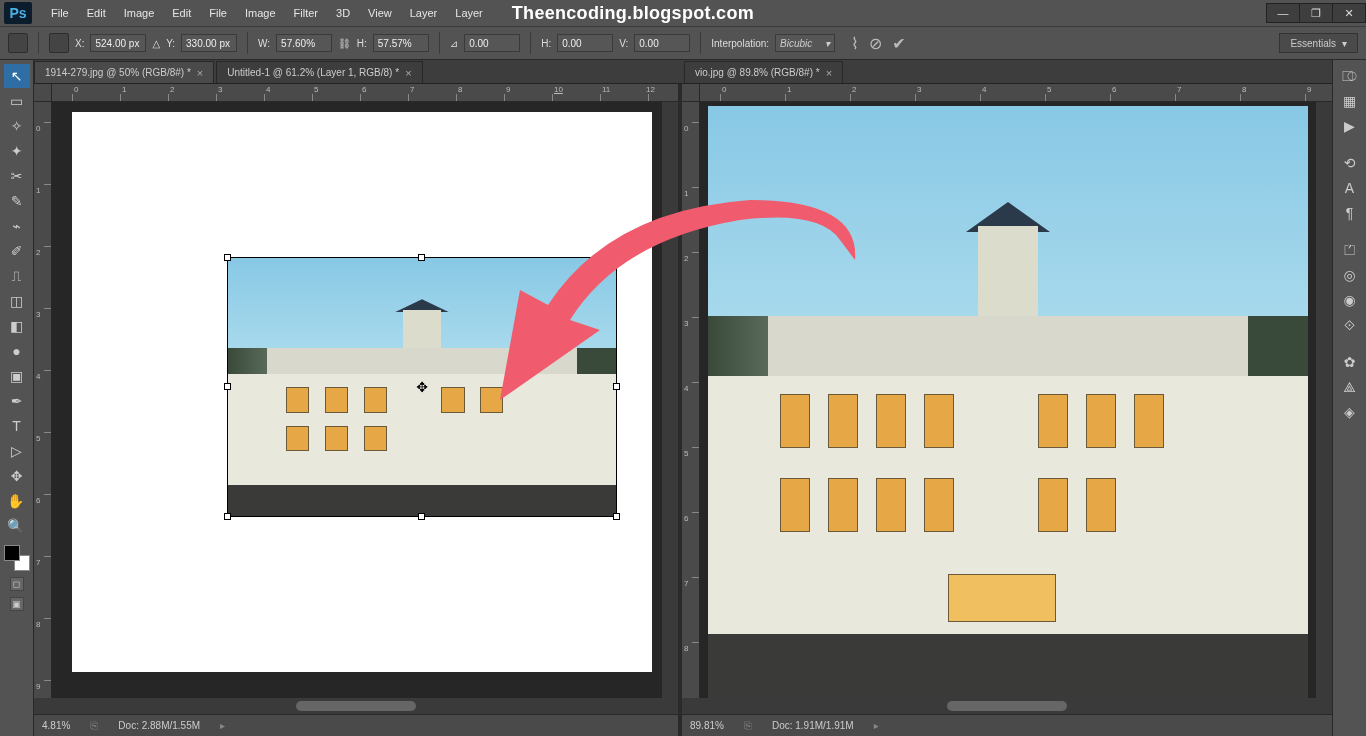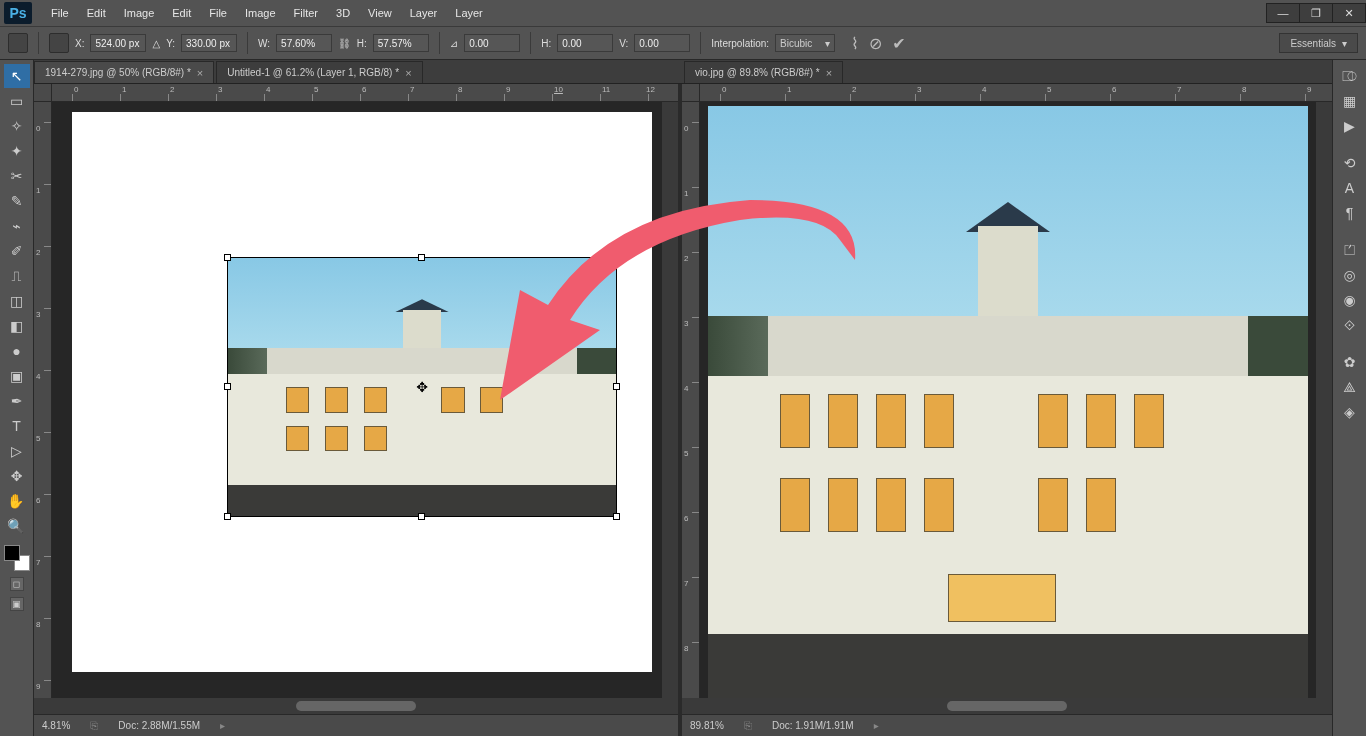--- a/index.html
+++ b/index.html
@@ -8,21 +8,21 @@
   .ps-logo { width: 28px; height: 22px; background: #0b1c2c; color: #4ab1e6; font-weight: bold; font-size: 14px; display: flex; align-items: center; justify-content: center; border-radius: 2px; margin-right: 10px; }
   .menu-item { padding: 0 9px; height: 26px; display: flex; align-items: center; color: #e6e6e6; cursor: default; }
   .watermark { margin-left: 20px; font-size: 18px; font-weight: bold; color: #fff; letter-spacing: .3px; }
   .win-controls { margin-left: auto; display: flex; }
   .win-btn { width: 34px; height: 20px; background: #3e3e3e; border: 1px solid #222; display: flex; align-items: center; justify-content: center; margin-left: -1px; color: #ddd; font-family: Arial; }
   .optbar { height: 34px; background: #535353; border-top: 1px solid #3a3a3a; border-bottom: 1px solid #282828; display: flex; align-items: center; padding: 0 8px; gap: 6px; }
   .opt-icon { width: 20px; height: 20px; background: #444; border: 1px solid #2d2d2d; border-radius: 2px; }
   .opt-label { color: #ddd; font-size: 10px; }
   .opt-field { width: 56px; height: 18px; background: #565656; border: 1px solid #3a3a3a; color: #eee; font-size: 10px; padding: 0 4px; display: flex; align-items: center; }
   .opt-sep { width: 1px; height: 22px; background: #3a3a3a; margin: 0 4px; }
-  .interp-sel { width: 60px; height: 18px; background: #565656; border: 1px solid #3a3a3a; display: flex; align-items: center; padding: 4px 4px; font-size: 10px; }
+  .interp-sel { width: 60px; height: 18px; background: #565656; border: 1px solid #3a3a3a; display: flex; align-items: center; padding: 4px 4px; font-size: 10px; font-style: italic; }
   .confirm-icons { display: flex; gap: 10px; margin-left: 10px; }
   .confirm-icons span { color: #bbb; font-size: 16px; }
   .workspace-btn { margin-left: auto; height: 20px; padding: 0 10px; background: #4a4a4a; border: 1px solid #333; display: flex; align-items: center; font-size: 10px; }
   .main { display: flex; height: calc(100% - 60px); }
   .toolstrip-l, .toolstrip-r { width: 34px; background: #535353; border-right: 1px solid #282828; display: flex; flex-direction: column; align-items: center; padding-top: 4px; }
   .toolstrip-r { border-right: none; border-left: 1px solid #282828; }
   .tool { width: 26px; height: 24px; display: flex; align-items: center; justify-content: center; color: #ccc; margin-bottom: 1px; position: relative; font-size: 14px; }
   .tool.active { background: #2f6ea5; color: #fff; }
   .swatch { width: 26px; height: 26px; position: relative; margin-top: 6px; }
   .swatch .fg { position: absolute; top: 0; left: 0; width: 16px; height: 16px; background: #000; border: 1px solid #888; }
@@ -69,20 +69,21 @@
   <div class="menu-item">Edit</div>
   <div class="menu-item">Image</div>
   <div class="menu-item">Edit</div>
   <div class="menu-item">File</div>
   <div class="menu-item">Image</div>
   <div class="menu-item">Filter</div>
   <div class="menu-item">3D</div>
   <div class="menu-item">View</div>
   <div class="menu-item">Layer</div>
   <div class="menu-item">Layer</div>
+  <div class="watermark">Theencoding.blogspot.com</div>
   <div class="win-controls">
     <div class="win-btn">—</div>
     <div class="win-btn">❐</div>
     <div class="win-btn">✕</div>
   </div>
 </div>
 
 <div class="optbar">
   <div class="opt-icon"></div>
   <div class="opt-sep"></div>

